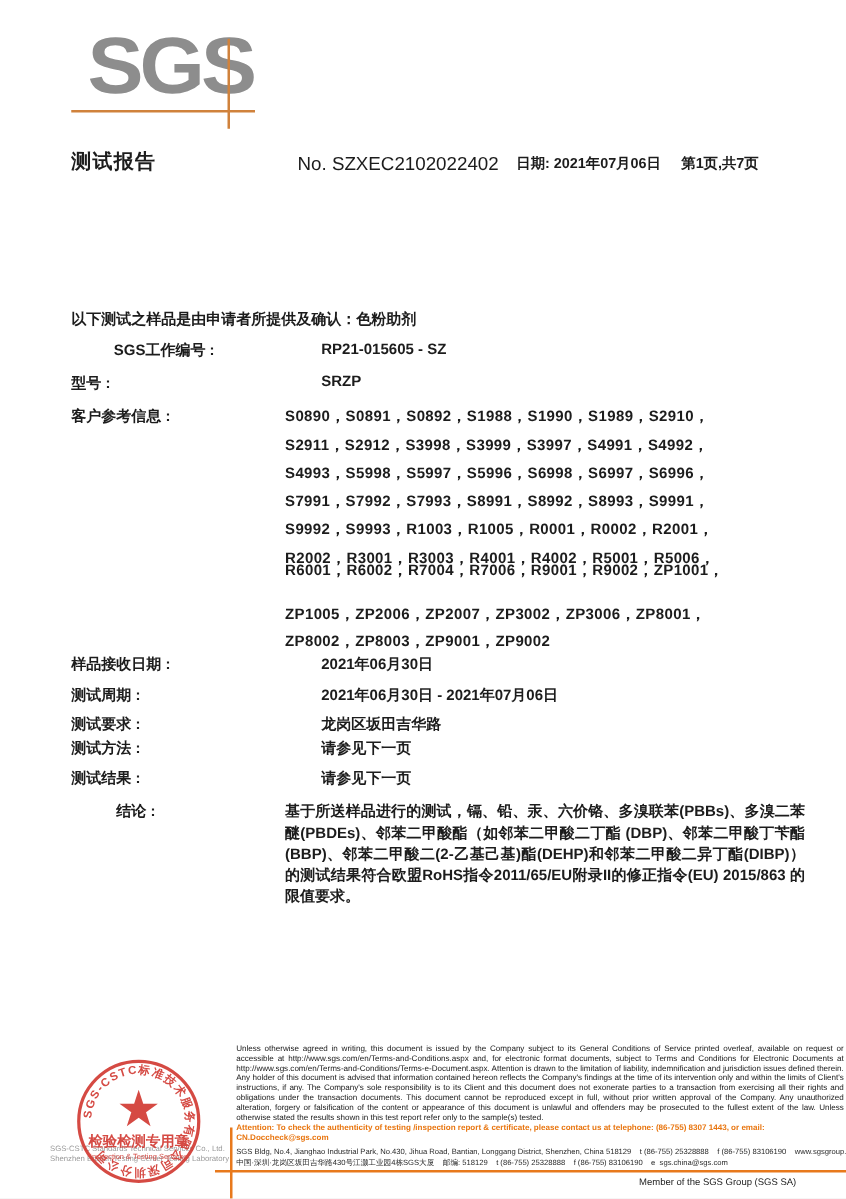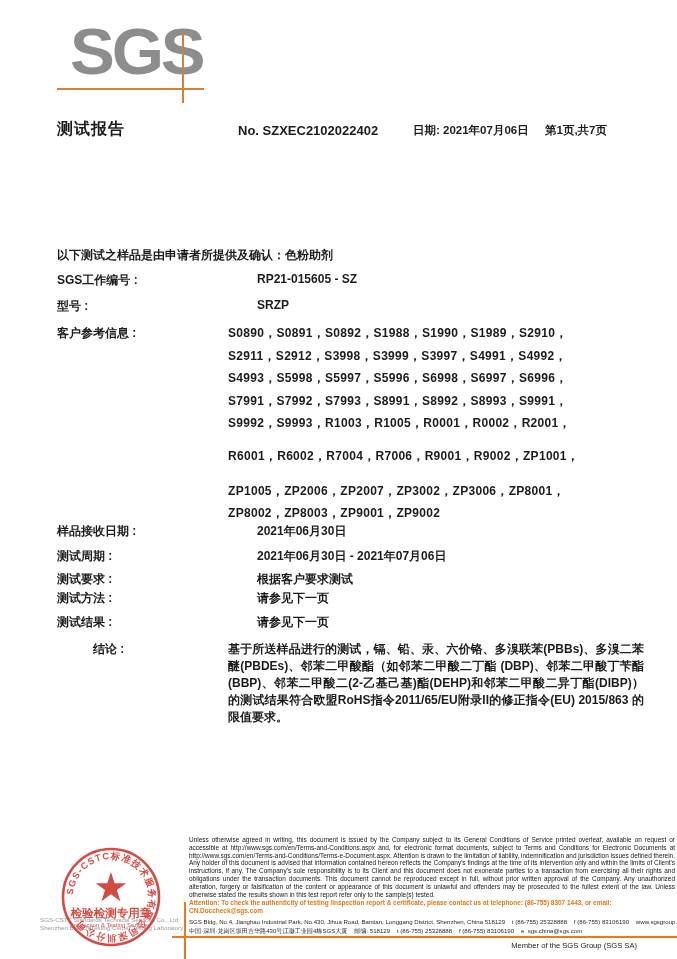--- a/index.html
+++ b/index.html
@@ -7,21 +7,21 @@
     position:relative;width:677px;height:959px;margin:0 auto;background:#ffffff;
     font-family:"Liberation Sans","DejaVu Sans",sans-serif;color:#1c1c1c;overflow:hidden;
   }
   
   .logo{position:absolute;left:70px;top:16px;font-size:64px;font-weight:bold;
     color:#8d8d8d;letter-spacing:-3px;line-height:72px;transform:scaleX(1.05);transform-origin:left;}
   .reg-h{position:absolute;background:#d0823c;height:2px;}
   .reg-v{position:absolute;background:#d0823c;width:2px;}
   
   .doc-title{position:absolute;left:57px;top:119px;font-size:16px;font-weight:bold;letter-spacing:1px;}
-  .report-no{position:absolute;left:238px;top:123px;font-size:13px;font-weight:bold;}
+  .report-no{position:absolute;left:238px;top:123px;font-size:15px;font-weight:normal;}
   .doc-date{position:absolute;left:413px;top:123px;font-size:11.5px;font-weight:bold;}
   .page-info{position:absolute;left:545px;top:123px;font-size:11.5px;font-weight:bold;}
   
   .applicant{position:absolute;left:57px;top:160px;font-size:12.5px;font-weight:bold;line-height:27px;}
   
   .intro{position:absolute;left:57px;top:247px;font-size:12px;font-weight:bold;}
   
   .flabel{position:absolute;left:57px;font-size:12px;font-weight:bold;}
   .fvalue{position:absolute;left:228px;font-size:12px;font-weight:bold;padding-left:29px;}
   .ref-line{position:absolute;left:228px;font-size:12px;font-weight:bold;letter-spacing:.3px;}
@@ -49,44 +49,45 @@
   <div class="reg-v" style="left:182px;top:31px;height:72px;"></div>
 
   <div class="doc-title">测试报告</div>
   <div class="report-no">No. SZXEC2102022402</div>
   <div class="doc-date">日期: 2021年07月06日</div>
   <div class="page-info">第1页,共7页</div>
 
 
   <div class="intro">以下测试之样品是由申请者所提供及确认：色粉助剂</div>
 
-  <div class="flabel" style="top:272px;">SGS工作编号 :</div>
+  <div class="flabel" style="top:272px;margin-left:34px;">SGS工作编号 :</div>
   <div class="fvalue" style="top:272px;">RP21-015605 - SZ</div>
 
   <div class="flabel" style="top:298px;">型号 :</div>
   <div class="fvalue" style="top:298px;">SRZP</div>
 
   <div class="flabel" style="top:325px;">客户参考信息 :</div>
   <div class="ref-line" style="top:325px;">S0890，S0891，S0892，S1988，S1990，S1989，S2910，</div>
   <div class="ref-line" style="top:347.5px;">S2911，S2912，S3998，S3999，S3997，S4991，S4992，</div>
   <div class="ref-line" style="top:370px;">S4993，S5998，S5997，S5996，S6998，S6997，S6996，</div>
   <div class="ref-line" style="top:392.5px;">S7991，S7992，S7993，S8991，S8992，S8993，S9991，</div>
   <div class="ref-line" style="top:415px;">S9992，S9993，R1003，R1005，R0001，R0002，R2001，</div>
+  <div class="ref-line" style="top:437.5px;">R2002，R3001，R3003，R4001，R4002，R5001，R5006，</div>
   <div class="ref-line" style="top:448px;">R6001，R6002，R7004，R7006，R9001，R9002，ZP1001，</div>
   <div class="ref-line" style="top:482.5px;">ZP1005，ZP2006，ZP2007，ZP3002，ZP3006，ZP8001，</div>
   <div class="ref-line" style="top:505px;">ZP8002，ZP8003，ZP9001，ZP9002</div>
 
   <div class="flabel" style="top:523px;">样品接收日期 :</div>
   <div class="fvalue" style="top:523px;">2021年06月30日</div>
 
   <div class="flabel" style="top:548px;">测试周期 :</div>
   <div class="fvalue" style="top:548px;">2021年06月30日 - 2021年07月06日</div>
 
   <div class="flabel" style="top:571px;">测试要求 :</div>
-  <div class="fvalue" style="top:571px;">根据客户要求测试</div>
+  <div class="fvalue" style="top:571px;">龙岗区坂田吉华路</div>
 
   <div class="flabel" style="top:590px;">测试方法 :</div>
   <div class="fvalue" style="top:590px;">请参见下一页</div>
 
   <div class="flabel" style="top:614px;">测试结果 :</div>
   <div class="fvalue" style="top:614px;">请参见下一页</div>
 
   <div class="flabel" style="top:641px;padding-left:36px;">结论 :</div>
   <div class="conclusion-text">基于所送样品进行的测试，镉、铅、汞、六价铬、多溴联苯(PBBs)、多溴二苯醚(PBDEs)、邻苯二甲酸酯（如邻苯二甲酸二丁酯 (DBP)、邻苯二甲酸丁苄酯(BBP)、邻苯二甲酸二(2-乙基己基)酯(DEHP)和邻苯二甲酸二异丁酯(DIBP)）的测试结果符合欧盟RoHS指令2011/65/EU附录II的修正指令(EU) 2015/863 的限值要求。</div>
 

